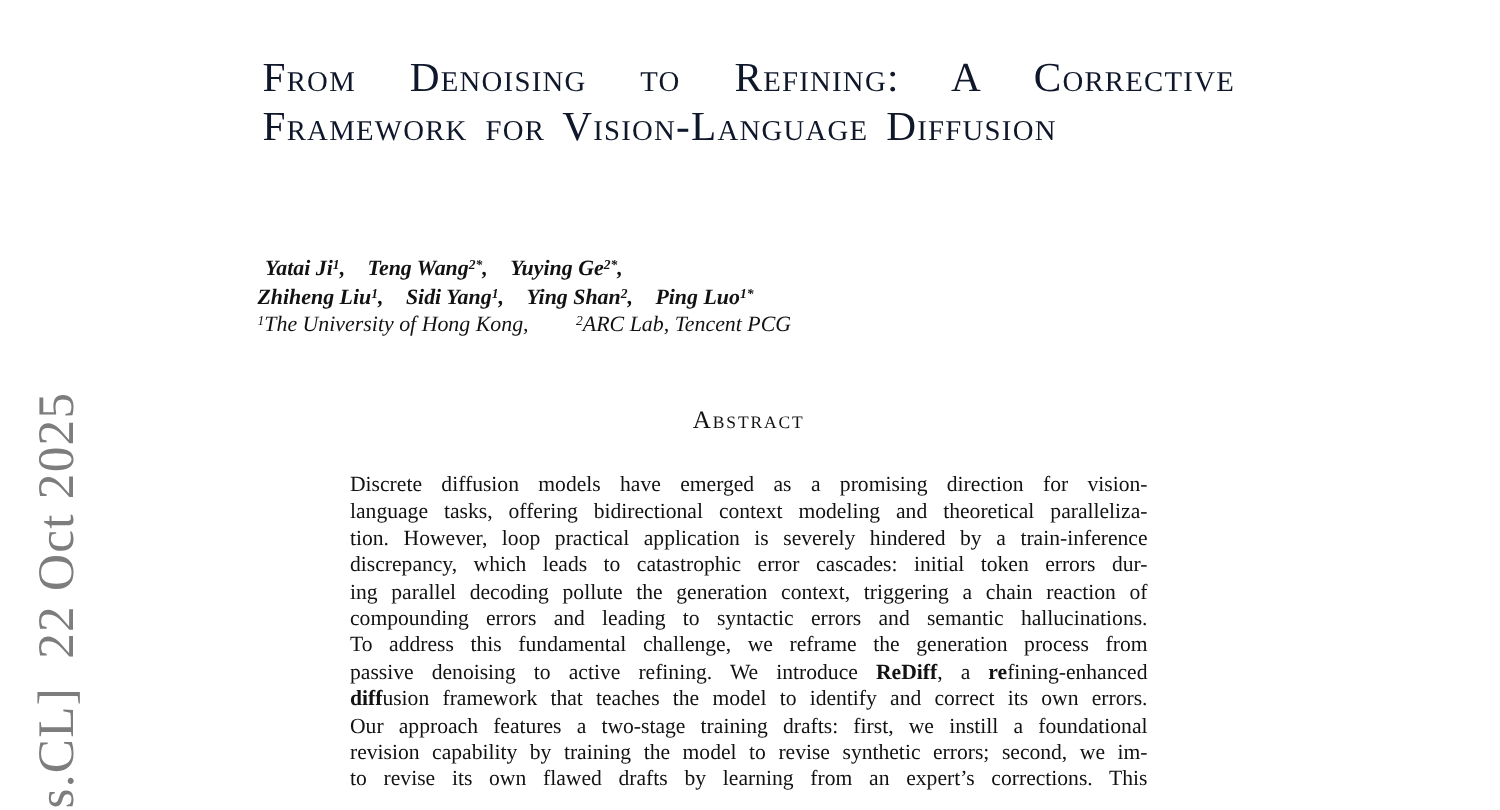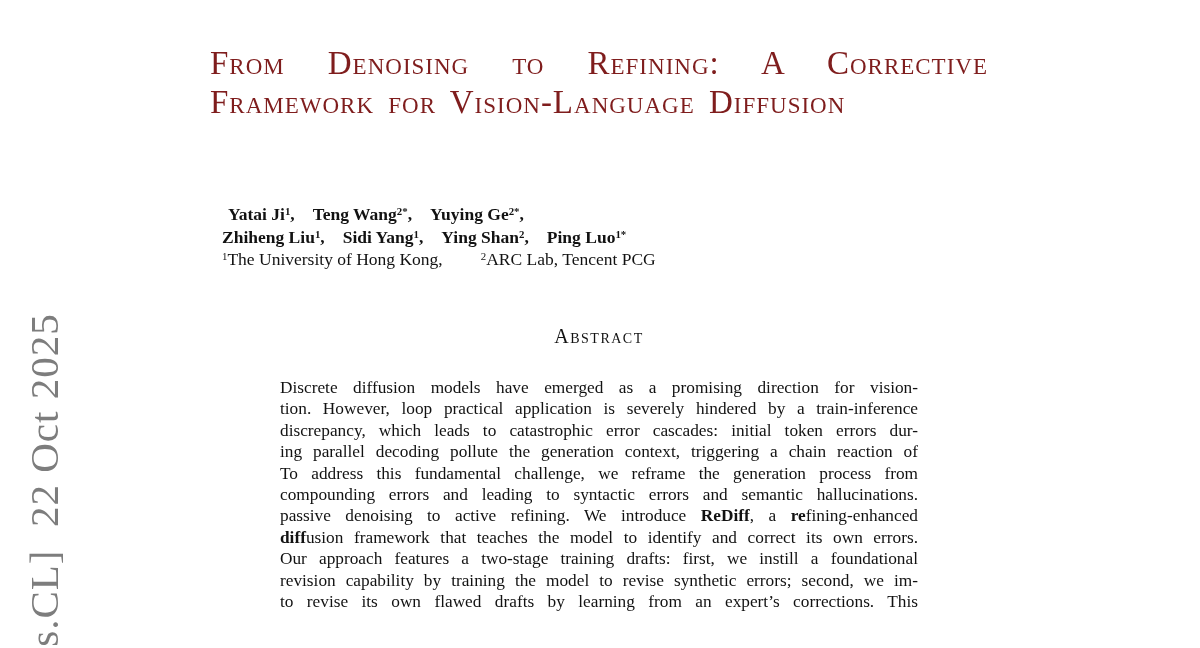--- a/index.html
+++ b/index.html
@@ -39,37 +39,38 @@
     left: 210px;
     top: 44px;
     width: 778px;
     margin: 0;
     font-weight: normal;
     font-variant: small-caps;
     font-size: 33px;
     line-height: 39px;
     letter-spacing: 1px;
     word-spacing: 5px;
-    color: #7f1d1d;
+    color: #0f172a;
   }
   .title-line {
     text-align: justify;
     text-align-last: justify;
   }
   .title-line:last-child {
     text-align-last: left;
   }
   
   .authors {
     position: absolute;
-    left: 222px;
+    left: 206px;
     top: 203px;
     font-size: 17.5px;
     line-height: 22.5px;
     white-space: nowrap;
+    font-style: italic;
   }
   .author-line { font-weight: bold; }
   .author-line.first { padding-left: 6px; }
   .agap { display: inline-block; width: 18px; }
   .affil-line { font-weight: normal; }
   .affil-gap { display: inline-block; width: 38px; }
   sup {
     font-size: 0.62em;
     line-height: 0;
     position: relative;
@@ -115,25 +116,26 @@
   <div class="authors">
     <div class="author-line first" id="author-line-1"><span>Yatai Ji<sup>1</sup>,</span><span class="agap"></span><span>Teng Wang<sup>2*</sup>,</span><span class="agap"></span><span>Yuying Ge<sup>2*</sup>,</span></div>
     <div class="author-line" id="author-line-2"><span>Zhiheng Liu<sup>1</sup>,</span><span class="agap"></span><span>Sidi Yang<sup>1</sup>,</span><span class="agap"></span><span>Ying Shan<sup>2</sup>,</span><span class="agap"></span><span>Ping Luo<sup>1*</sup></span></div>
     <div class="affil-line" id="affil-line"><span><sup>1</sup>The University of Hong Kong,</span><span class="affil-gap"></span><span><sup>2</sup>ARC Lab, Tencent PCG</span></div>
   </div>
 
   <div class="abstract-heading">Abstract</div>
 
   <div class="abstract-body" id="abstract-body">
       <div class="abs-line">Discrete diffusion models have emerged as a promising direction for vision-</div>
+      <div class="abs-line">language tasks, offering bidirectional context modeling and theoretical paralleliza-</div>
       <div class="abs-line">tion. However, loop practical application is severely hindered by a train-inference</div>
       <div class="abs-line">discrepancy, which leads to catastrophic error cascades: initial token errors dur-</div>
       <div class="abs-line">ing parallel decoding pollute the generation context, triggering a chain reaction of</div>
+      <div class="abs-line">compounding errors and leading to syntactic errors and semantic hallucinations.</div>
       <div class="abs-line">To address this fundamental challenge, we reframe the generation process from</div>
-      <div class="abs-line">compounding errors and leading to syntactic errors and semantic hallucinations.</div>
       <div class="abs-line">passive denoising to active refining. We introduce <b>ReDiff</b>, a <b>re</b>fining-enhanced</div>
       <div class="abs-line"><b>diff</b>usion framework that teaches the model to identify and correct its own errors.</div>
       <div class="abs-line">Our approach features a two-stage training drafts: first, we instill a foundational</div>
       <div class="abs-line">revision capability by training the model to revise synthetic errors; second, we im-</div>
       <div class="abs-line">to revise its own flawed drafts by learning from an expert’s corrections. This</div>
     </div>
 
 </div>
 
 </body></html>

